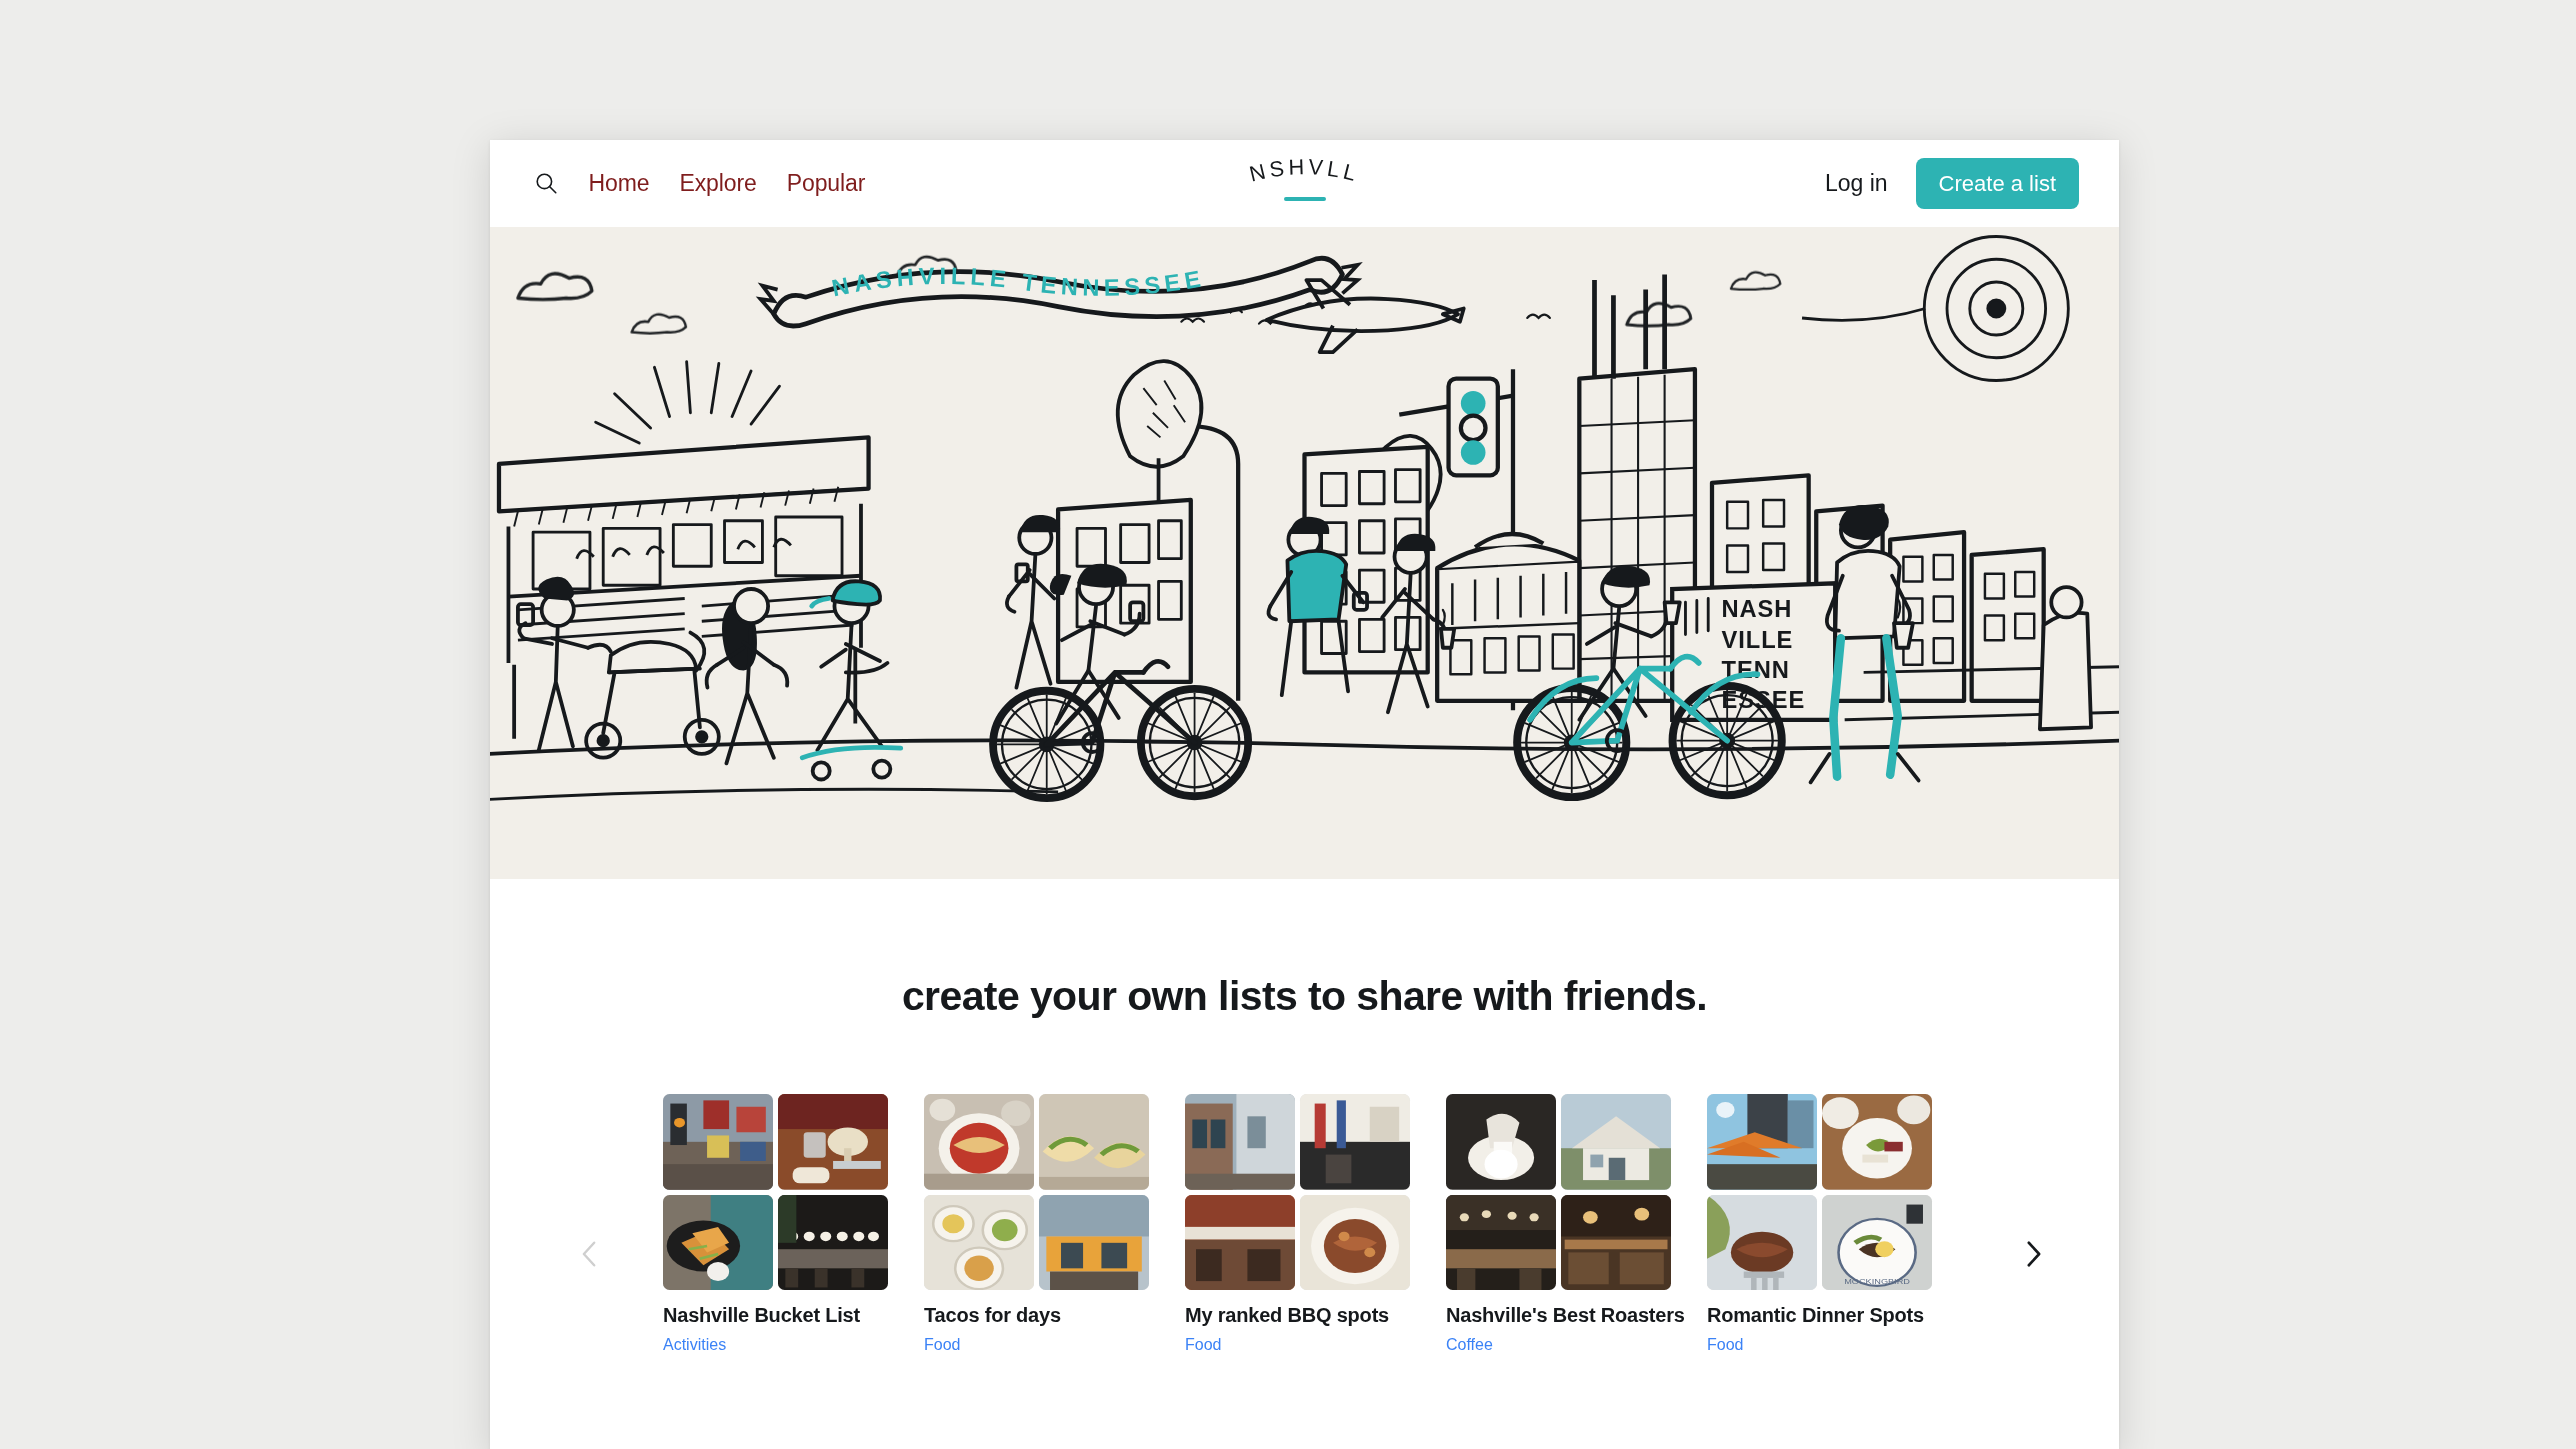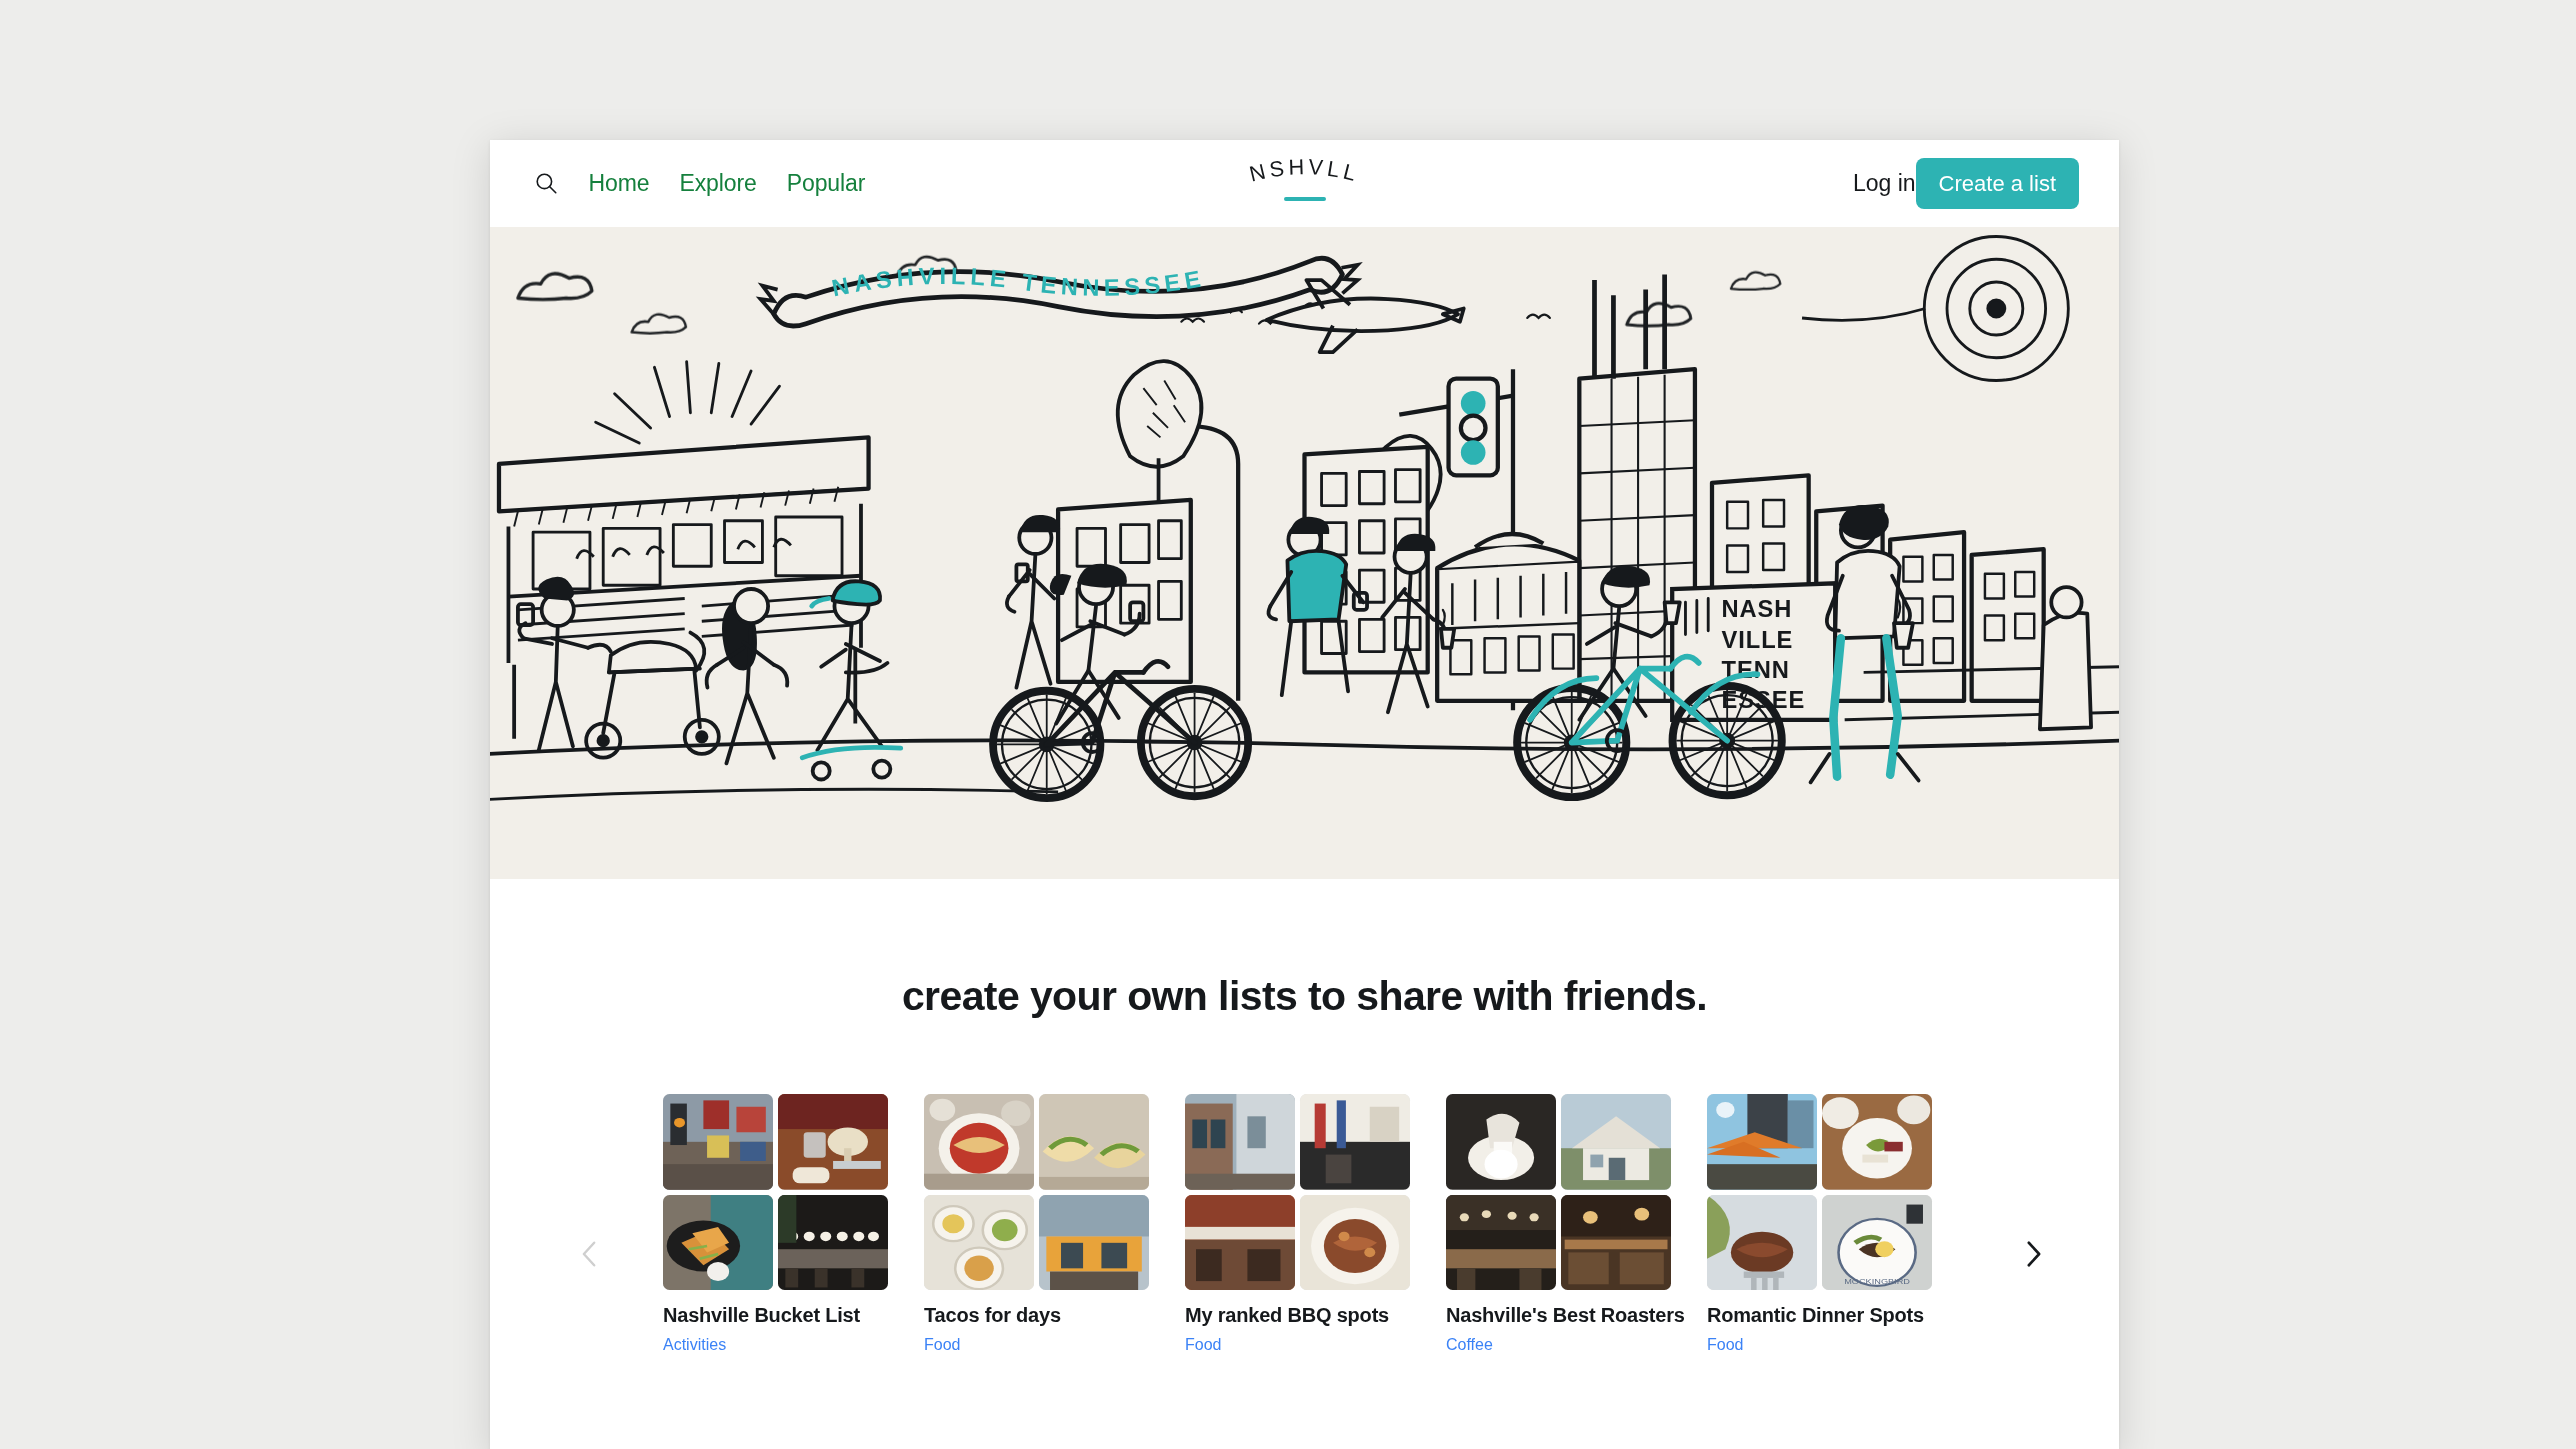--- a/index.html
+++ b/index.html
@@ -36,21 +36,21 @@
   .search-btn {
     width: 32px; height: 32px;
     display: flex; align-items: center; justify-content: center;
     margin-right: 26.5px;
     cursor: pointer;
   }
   .search-btn svg { display:block; }
   .nav-links { display: flex; align-items: center; gap: 30px; }
   .nav-link {
     font-size: 23px;
-    color: #15803d;
+    color: #7f1d1d;
     letter-spacing: -0.1px;
     cursor: pointer;
     white-space: nowrap;
   }
 
   .logo-wrap {
     position: absolute;
     left: 50%;
     top: 19px;
     transform: translateX(-50%);
@@ -73,20 +73,21 @@
     height: 3.8px;
     background: #2db3b3;
     border-radius: 1.9px;
     margin-top: -1.9px;
   }
 
   .nav-right {
     margin-left: auto;
     display: flex;
     align-items: center;
+    gap: 28px;
   }
   .login-link {
     font-size: 23px;
     color: #16191c;
     cursor: pointer;
     white-space: nowrap;
   }
   .create-btn {
     background: #2db3b3;
     color: #ffffff;

